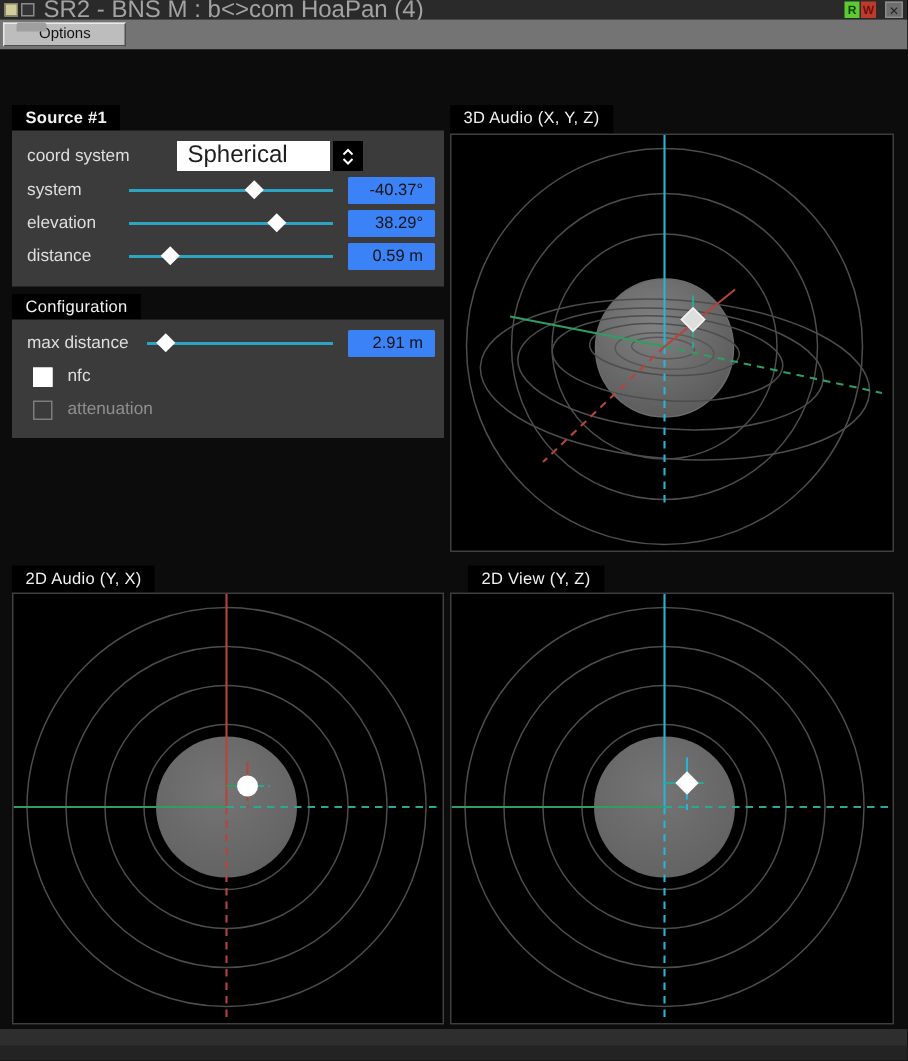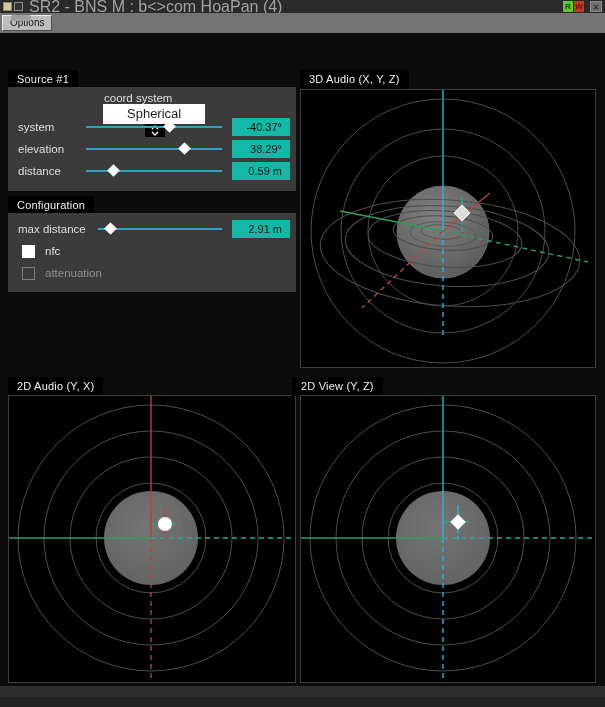--- a/index.html
+++ b/index.html
@@ -12,55 +12,55 @@
   
   .titlebar { position:absolute; left:0; top:0; width:605px; height:13px; background:#2a2a2a; }
   .tb-sq1 { position:absolute; left:3px; top:2px; width:9px; height:9px; background:#d3cc9c; border:1px solid #8a8567; }
   .tb-sq2 { position:absolute; left:14px; top:2px; width:9px; height:9px; background:#333; border:1px solid #8b8b8b; }
   .tb-title { position:absolute; left:29px; top:0; height:13px; line-height:13px; font-size:16px; color:#a3a3a3; white-space:nowrap; }
   .badge { position:absolute; top:1px; width:10px; height:11px; font-size:8px; font-weight:bold; text-align:center; line-height:11px; }
   .badge-r { right:32px; background:#5bcb31; color:#15400a; }
   .badge-w { right:21px; background:#bf3a2b; color:#6b120b; }
   .tb-close { position:absolute; right:3px; top:1px; width:12px; height:11px; background:#6e6e6e; color:#232323; font-size:8px; text-align:center; line-height:11px; border:1px solid #8c8c8c; }
   .optionsbar { position:absolute; left:0; top:13px; width:605px; height:20px; background:#747474; }
-  .options-btn { position:absolute; left:2px; top:2px; height:16px; padding:0 7px; background:#bdbdbd; border-top:1px solid #e9e9e9; border-left:1px solid #e9e9e9; border-right:1px solid #4f4f4f; border-bottom:1px solid #4f4f4f; font-size:10px; color:#141414; line-height:14px; }
+  .options-btn { position:absolute; left:2px; top:2px; height:16px; padding:0 23px; background:#bdbdbd; border-top:1px solid #e9e9e9; border-left:1px solid #e9e9e9; border-right:1px solid #4f4f4f; border-bottom:1px solid #4f4f4f; font-size:10px; color:#141414; line-height:14px; }
   
   .plugin { position:absolute; left:0; top:33px; width:605px; height:653px; background:#0c0c0c; }
   .header-bar { position:absolute; left:8px; top:3px; width:589px; height:26px; background:#000; display:flex; align-items:center; }
   .logo { margin-left:14px; font-size:12px; font-weight:bold; color:#fff; letter-spacing:-0.5px; }
   .app-title { margin-left:16px; font-size:11.5px; color:var(--accent-cyan,#2da4c2); letter-spacing:0.3px; }
   .plugin-name { margin-left:14px; font-size:11.5px; color:#e9e9e9; letter-spacing:0.3px; }
   
   .tab { position:absolute; background:#000; color:#f1f1f1; font-size:11px; letter-spacing:0.2px; padding:3px 9px 4px 9px; white-space:nowrap; }
   .gray-body { position:absolute; background:var(--panel-gray,#3b3b3b); }
-  .src-tab { left:8px; top:37px; }
+  .src-tab { left:8px; top:37px;font-weight:bold; }
   .src-body { left:8px; top:54px; width:288px; height:104px; padding:5px 6px 0 10px; }
   .cfg-tab { left:8px; top:163px; }
   .cfg-body { left:8px; top:180px; width:288px; height:79px; padding:5px 6px 0 10px; }
   .row { display:flex; align-items:center; height:22px; }
-  .row.dd-row { height:24px;flex-direction:column; }
+  .row.dd-row { height:24px; }
   .row-label { font-size:11.5px; color:#dedede; margin-right:12px; white-space:nowrap; }
   .row-label.src { width:56px; }
-  .dd { width:102px; height:20px; background:#fff; color:#1e1e1e; font-size:13px; line-height:20px; padding-left:24px; }
+  .dd { width:102px; height:20px; background:#fff; color:#1e1e1e; font-size:16px; line-height:20px; padding-left:7px; }
   .dd-btn { width:20px; height:20px; background:#000; margin-left:2px; display:flex; align-items:center; justify-content:center; }
   .slider { flex:1; position:relative; height:16px; }
   .track { position:absolute; left:0; right:0; top:7px; height:2px; background:var(--accent-cyan,#2da4c2); }
   .thumb { position:absolute; top:3px; width:9px; height:9px; margin-left:-4px; background:#fff; transform:rotate(45deg); }
-  .valuebox { width:58px; height:18px; margin-left:10px; background:#14b8a6; color:#141414; font-size:11px; line-height:18px; text-align:right; padding-right:8px; border-radius:1px;padding-left:12px; }
+  .valuebox { width:58px; height:18px; margin-left:10px; background:#3b82f6; color:#141414; font-size:11px; line-height:18px; text-align:right; padding-right:8px; border-radius:1px;padding-left:12px; }
   .chk { width:13px; height:13px; margin:0 10px 0 4px; border:1px solid #7d7d7d; }
   .chk.checked { background:#fff; border-color:#fff; }
   .chk-label { font-size:11.5px; color:#dedede; }
   .chk-row.disabled .chk-label { color:#8f8f8f; }
   
   .view-content { position:absolute; background:#000; border:1px solid #3f3f3f; }
   .v3d-tab { left:300px; top:37px; }
   .v3d-content { left:300px; top:56px; width:296px; height:279px; }
   .vyx-tab { left:8px; top:344px; }
   .vyx-content { left:8px; top:362px; width:288px; height:288px; }
-  .vyz-tab { left:292px; top:344px; }
+  .vyz-tab { left:312px; top:344px; }
   .vyz-content { left:300px; top:362px; width:296px; height:288px; }
   .view-content svg { display:block; }
   
   .footer { position:absolute; left:0; top:686px; width:605px; height:21px; background:#2e2e2e; }
   .footer-bottom { position:absolute; left:0; top:11px; width:605px; height:10px; background:#232323; }
   .grip { position:absolute; left:11px; top:15px; width:20px; height:6px; background:#9f9f9f; border-radius:2px 2px 0 0; }
   .ring { fill:none; stroke:#4d4d4d; stroke-width:1; }
   .ring-faint { fill:none; stroke:#585858; stroke-width:1; }
 </style>
 </head>

